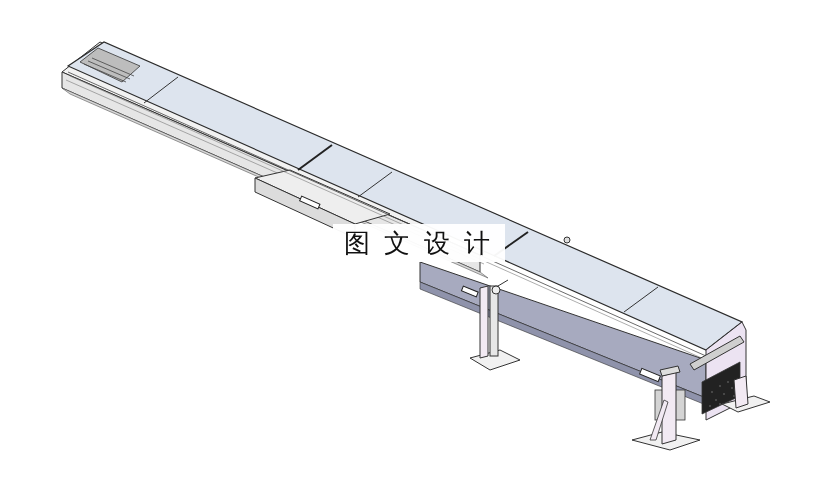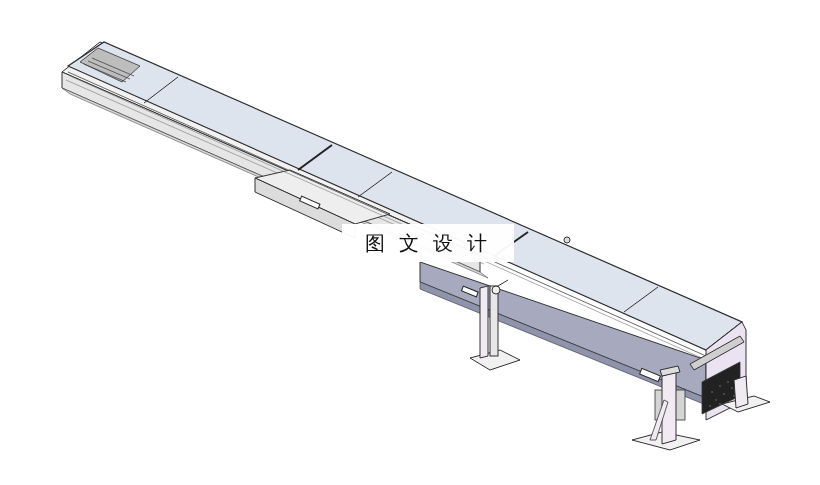--- a/index.html
+++ b/index.html
@@ -1,23 +1,23 @@
 <!DOCTYPE html>
 <html><head>
 <meta charset="utf-8">
 <style>
   html, body { margin: 0; padding: 0; background: #ffffff; }
   body { width: 820px; height: 485px; position: relative; overflow: hidden; font-family: "DejaVu Serif", serif; }
   #drawing { position: absolute; left: 0; top: 0; width: 820px; height: 485px; }
   .watermark {
-    position: absolute; left: 342px; top: 224px; width: 172px; height: 38px;
+    position: absolute; left: 333px; top: 224px; width: 172px; height: 38px;
     background: rgba(255,255,255,0.96);
     display: flex; align-items: center; justify-content: center;
     font-family: "DejaVu Serif", "Liberation Serif", serif;
-    font-size: 20px; letter-spacing: 14px; color: #111; padding-left: 10px; box-sizing: border-box;
+    font-size: 26px; letter-spacing: 14px; color: #111; padding-left: 10px; box-sizing: border-box;
   }
 </style>
 </head>
 <body>
 
 <svg id="drawing" viewBox="0 0 820 485" xmlns="http://www.w3.org/2000/svg">
 
   <g>
     <polygon points="62,72 100,42 520,225 480,255" fill="#f2f2f2" stroke="#333" stroke-width="1"></polygon>
     <polygon points="62,72 62,88 480,272 480,255" fill="#e6e6e6" stroke="#333" stroke-width="1"></polygon>

